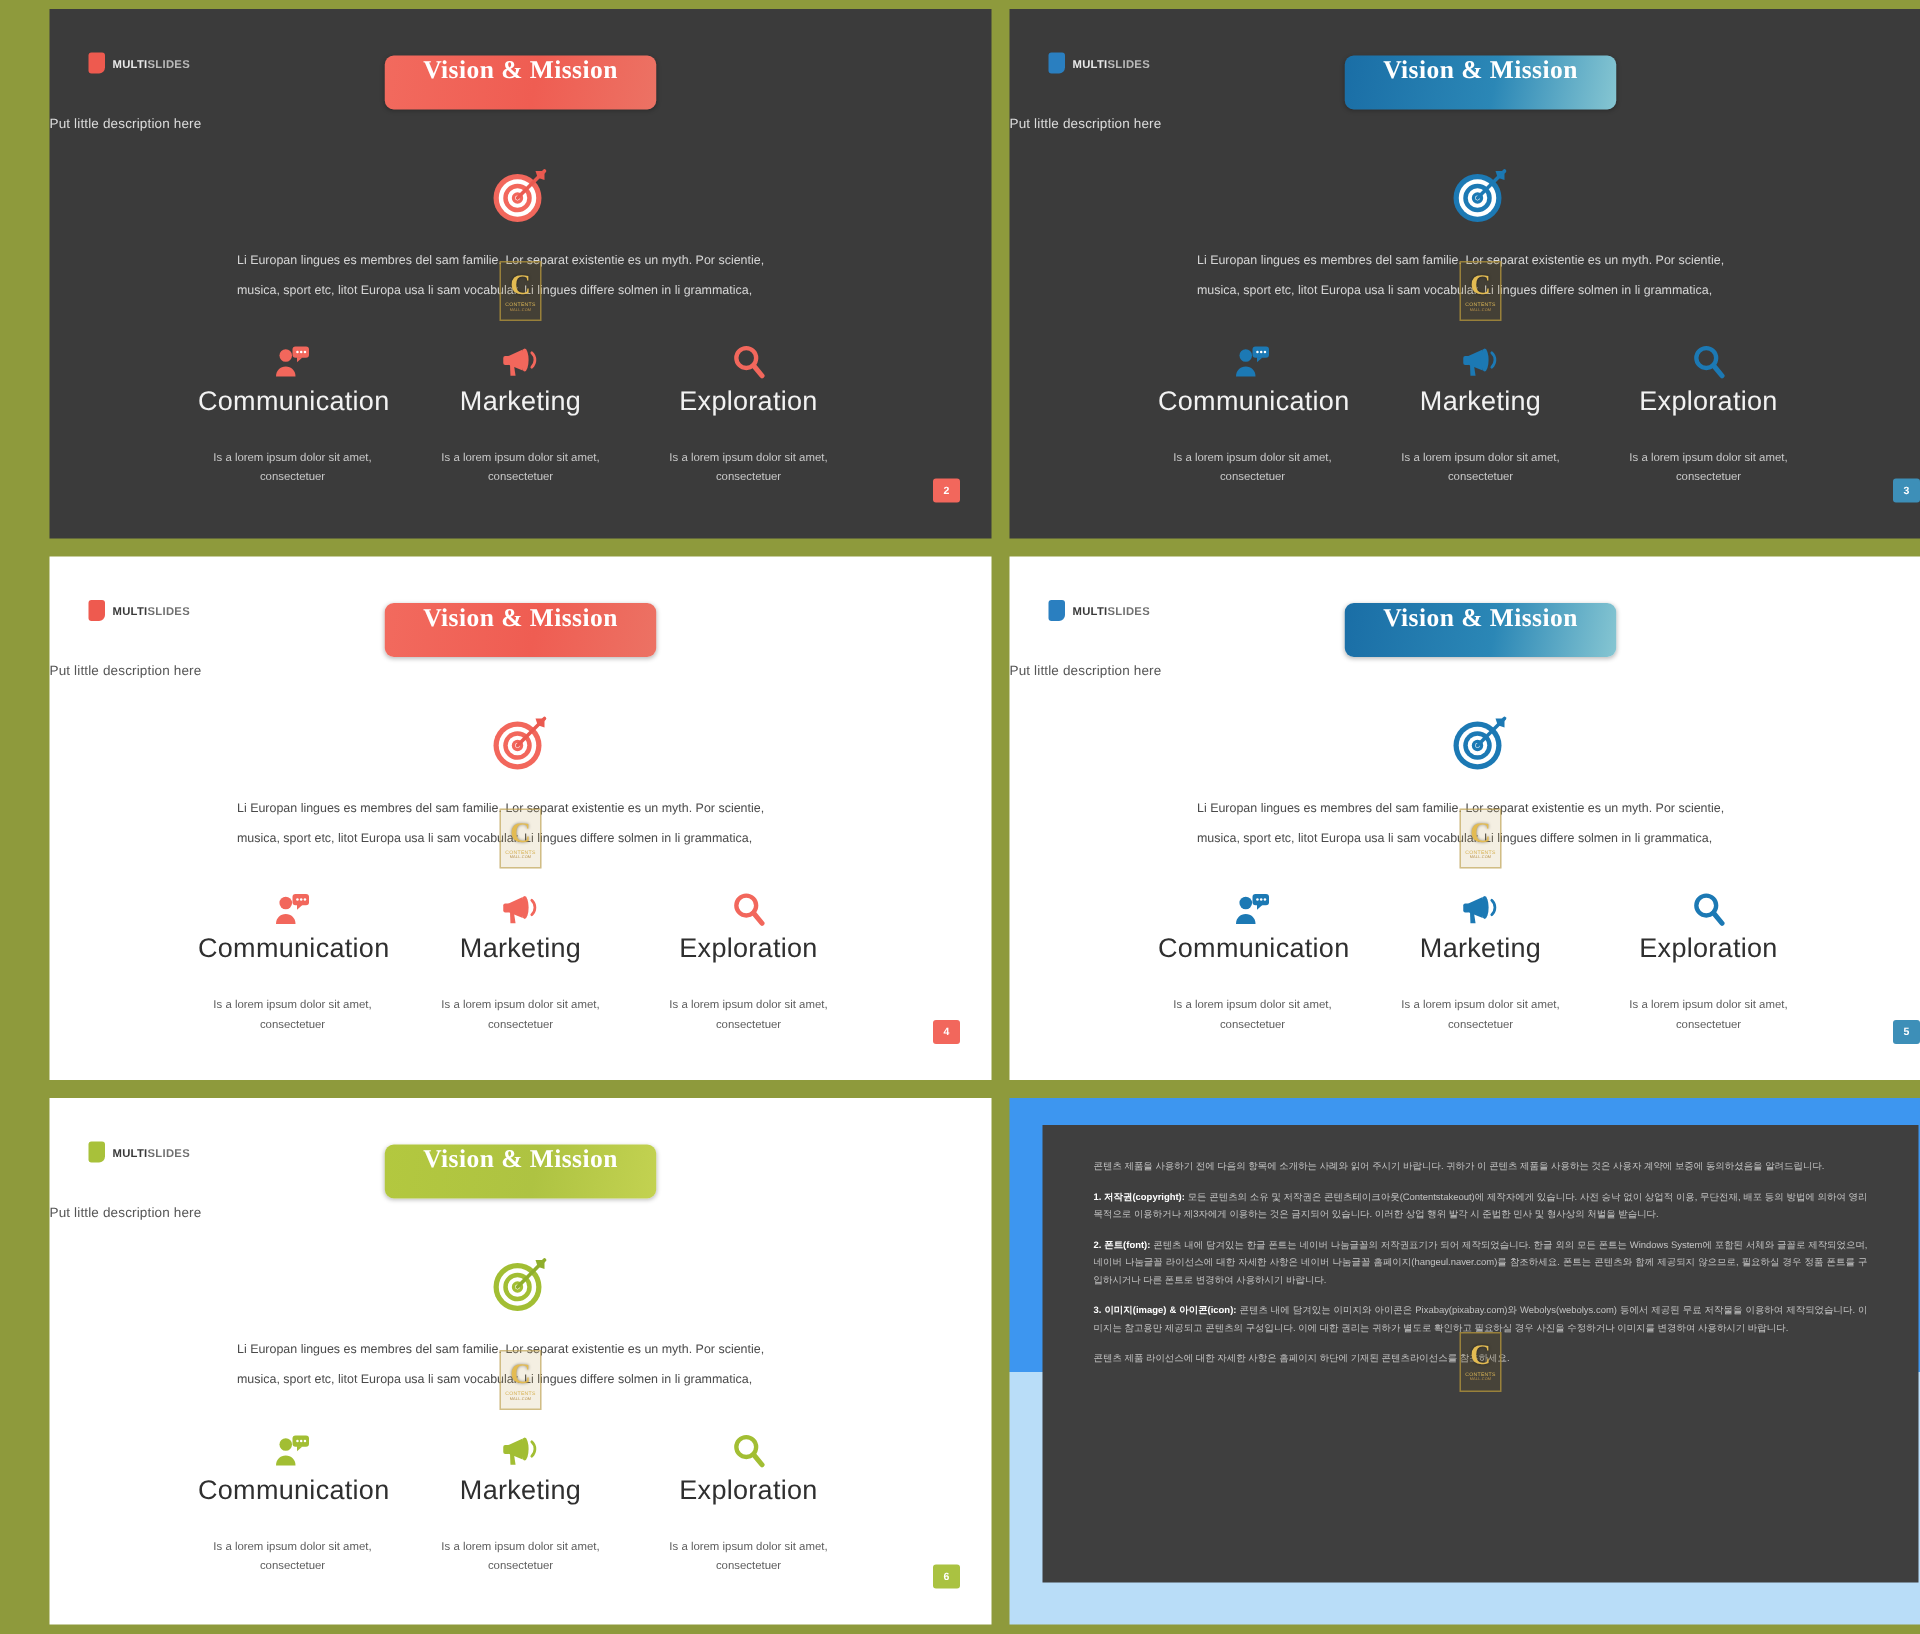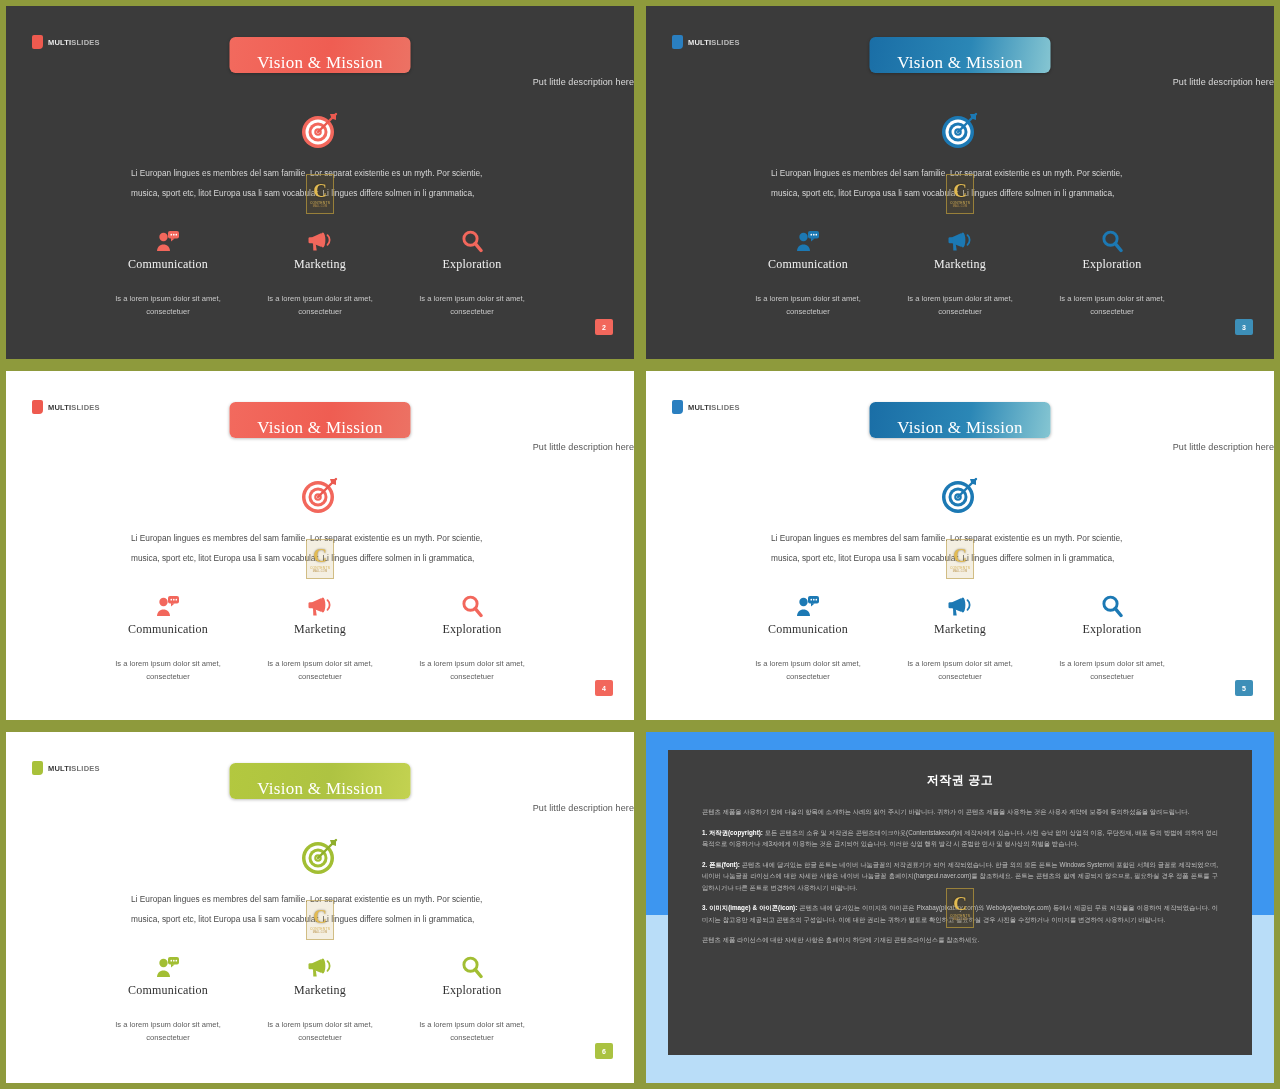--- a/index.html
+++ b/index.html
@@ -8,20 +8,21 @@
     background: #8e9a3c;
     font-family: "Liberation Sans", sans-serif;
     overflow: hidden;
   }
   .grid {
     width: 1280px; height: 1089px;
     display: grid;
     grid-template-columns: 640px 640px;
     grid-template-rows: 365px 361px 363px;
     background: #8e9a3c;
+    padding-left: 27px;
   }
   .cell { position: relative; overflow: hidden; padding: 6px; }
   .slide {
     position: relative;
     width: 100%; height: 100%;
     overflow: hidden;
   }
   .slide.dark { background: #3b3b3b; }
   .slide.light { background: #ffffff; }
 
@@ -38,30 +39,31 @@
   .logo-text .lt-a { font-weight: 800; }
   .logo-text .lt-b { font-weight: 700; opacity: .72; }
   .dark .logo-text { color: #e9e9e9; }
   .light .logo-text { color: #3a3a3a; }
 
   
   .title-bar {
     position: absolute; left: 50%; transform: translateX(-50%);
     top: 31px; width: 181px; height: 36px;
     border-radius: 6px;
-    display: flex; align-items: flex-end; justify-content: center;
+    display: flex; align-items: flex-start; justify-content: center;
     box-shadow: 0 1px 3px rgba(0,0,0,.25);
+    font-weight: bold;
   }
   .title-bar .title-text {
     font-family: "Liberation Serif", serif;
     font-size: 17px; color: #fff; letter-spacing: .3px;
   }
   .subtitle {
     position: absolute; left: 0; right: 0; top: 71px;
-    text-align: right; font-size: 9px; letter-spacing: .1px;
+    text-align: left; font-size: 9px; letter-spacing: .1px;
   }
   .dark .subtitle { color: #dcdcdc; }
   .light .subtitle { color: #555; }
 
   
   .target-wrap {
     position: absolute; left: 50%; transform: translateX(-50%);
     top: 100px; width: 48px; height: 48px;
   }
   .target-wrap svg { width: 48px; height: 48px; display:block; }
@@ -98,22 +100,22 @@
   
   .features {
     position: absolute; left: 50%; transform: translateX(-50%);
     top: 222px; width: 430px;
     display: flex; justify-content: space-between;
   }
   .feature { width: 126px; text-align: center; }
   .feature-icon { height: 26px; display: flex; align-items: center; justify-content: center; }
   .feature-icon svg { display: block; }
   .feature-title {
-    font-family: Liberation Serif, serif;
-    font-size: 12px; margin-top: 3px; letter-spacing: .2px;
+    font-family: Liberation Sans, sans-serif;
+    font-size: 18px; margin-top: 3px; letter-spacing: .2px;
   }
   .dark .feature-title { color: #f2f2f2; }
   .light .feature-title { color: #2f2f2f; }
   .feature-desc { font-size: 7.6px; line-height: 13px; margin-top: 20px; }
   .dark .feature-desc { color: #c9c9c9; }
   .light .feature-desc { color: #5c5c5c; }
 
   
   .page-num {
     position: absolute; right: 21px; bottom: 24px;
@@ -559,21 +561,20 @@
         </div>
 
     <div class="page-num" style="background:#aac241">
       <span>6</span>
     </div>
   </div>
     </div>
     <div class="cell">
       <div class="copy-outer">
     <div class="copy-inner">
-      <div class="copy-title">저작권 공고</div>
       <p class="copy-p">콘텐츠 제품을 사용하기 전에 다음의 항목에 소개하는 사례와 읽어 주시기 바랍니다. 귀하가 이 콘텐츠 제품을 사용하는 것은 사용자 계약에 보증에 동의하셨음을 알려드립니다.</p>
 
     <p class="copy-p">
       <b>1. 저작권(copyright):</b>
       <span>모든 콘텐츠의 소유 및 저작권은 콘텐츠테이크아웃(Contentstakeout)에 제작자에게 있습니다. 사전 승낙 없이 상업적 이용, 무단전재, 배포 등의 방법에 의하여 영리 목적으로 이용하거나 제3자에게 이용하는 것은 금지되어 있습니다. 이러한 상업 행위 발각 시 준법한 민사 및 형사상의 처벌을 받습니다.</span>
     </p>
     <p class="copy-p">
       <b>2. 폰트(font):</b>
       <span>콘텐츠 내에 담겨있는 한글 폰트는 네이버 나눔글꼴의 저작권표기가 되어 제작되었습니다. 한글 외의 모든 폰트는 Windows System에 포함된 서체와 글꼴로 제작되었으며, 네이버 나눔글꼴 라이선스에 대한 자세한 사항은 네이버 나눔글꼴 홈페이지(hangeul.naver.com)를 참조하세요. 폰트는 콘텐츠와 함께 제공되지 않으므로, 필요하실 경우 정품 폰트를 구입하시거나 다른 폰트로 변경하여 사용하시기 바랍니다.</span>
     </p>

